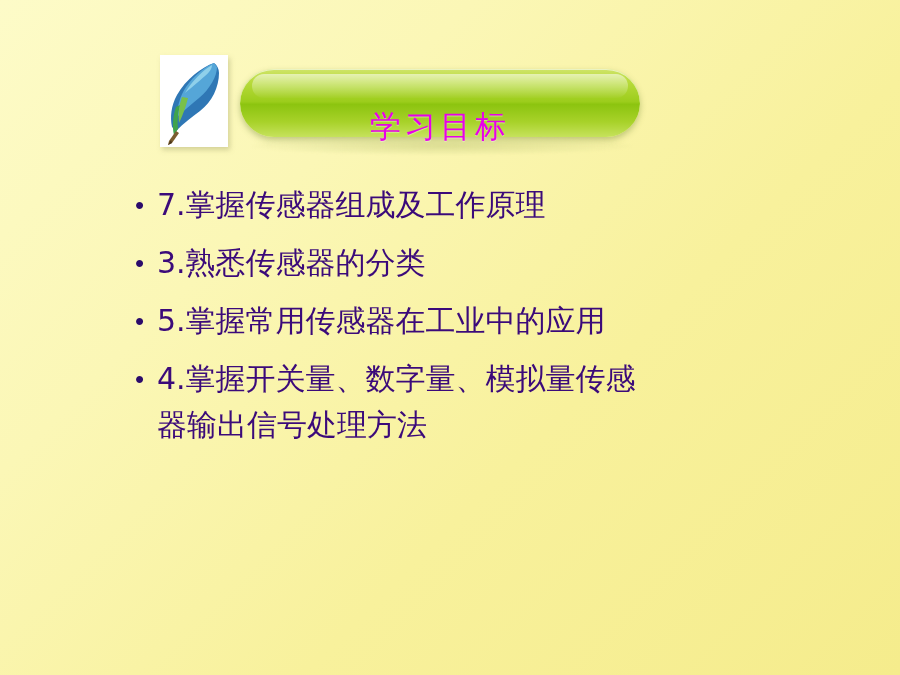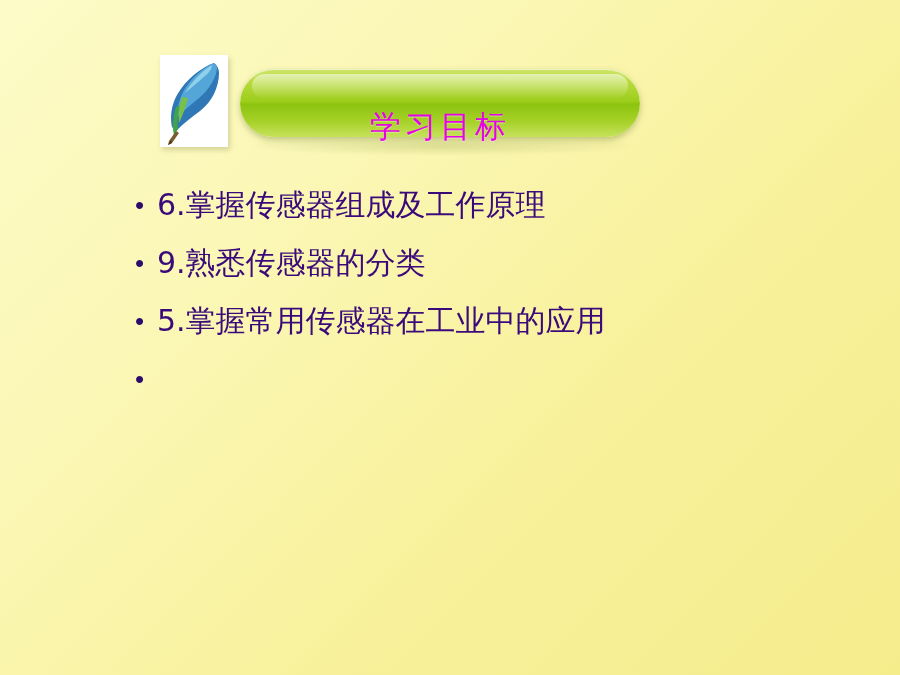--- a/index.html
+++ b/index.html
@@ -152,32 +152,36 @@
     <div class="title-banner">
       <span class="title-text">学习目标</span>
     </div>
     <div class="banner-shadow"></div>
   </div>
 
   <div class="bullets">
 
     <div class="bullet-row">
       <span class="bullet-dot">•</span>
-      <span class="bullet-text">6.掌握传感器组成及工作原理</span>
+      <span class="bullet-text">7.掌握传感器组成及工作原理</span>
     </div>
 
     <div class="bullet-row">
       <span class="bullet-dot">•</span>
-      <span class="bullet-text">9.熟悉传感器的分类</span>
+      <span class="bullet-text">3.熟悉传感器的分类</span>
     </div>
 
     <div class="bullet-row">
       <span class="bullet-dot">•</span>
       <span class="bullet-text">5.掌握常用传感器在工业中的应用</span>
     </div>
 
     <div class="bullet-row">
       <span class="bullet-dot">•</span>
+      <span class="bullet-text">
+        <span class="indent-line">4.掌握开关量、数字量、模拟量传感</span>
+        <span class="indent-line">器输出信号处理方法</span>
+      </span>
     </div>
 
   </div>
 
 </div>
 
 </body></html>

